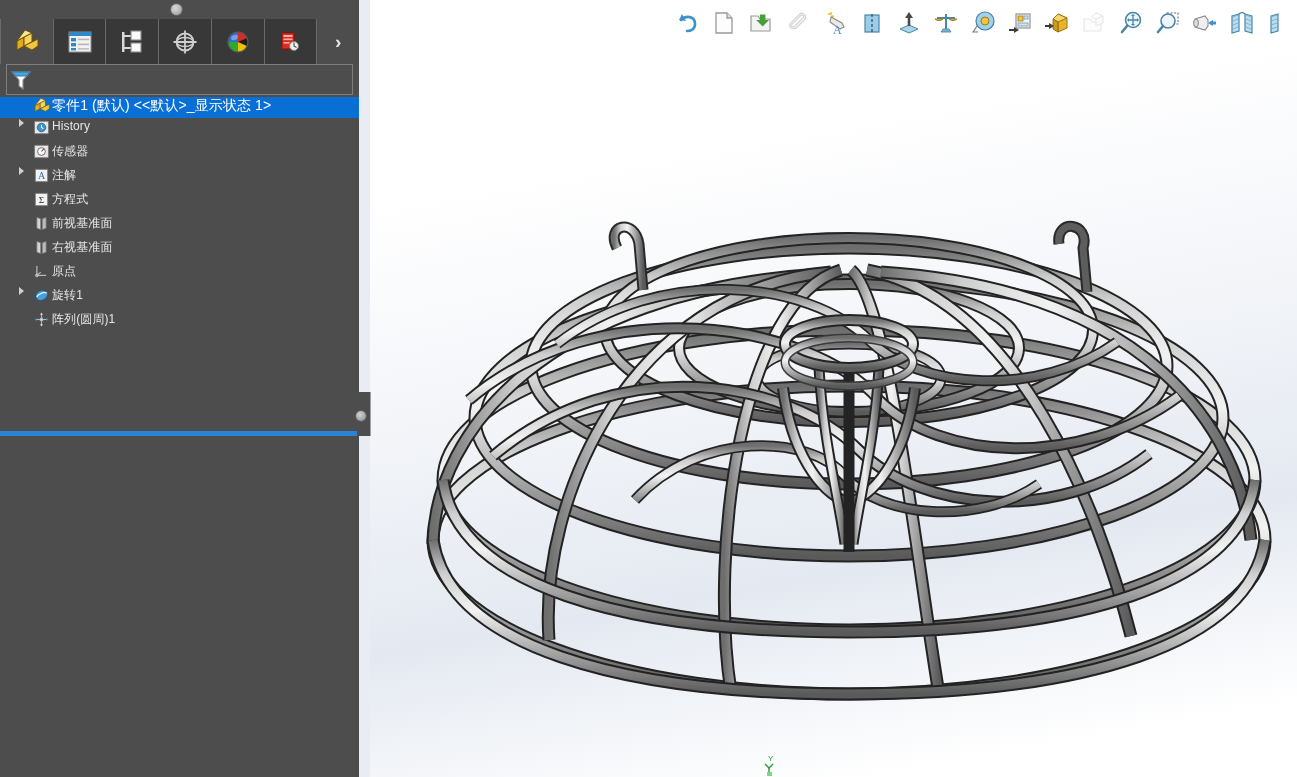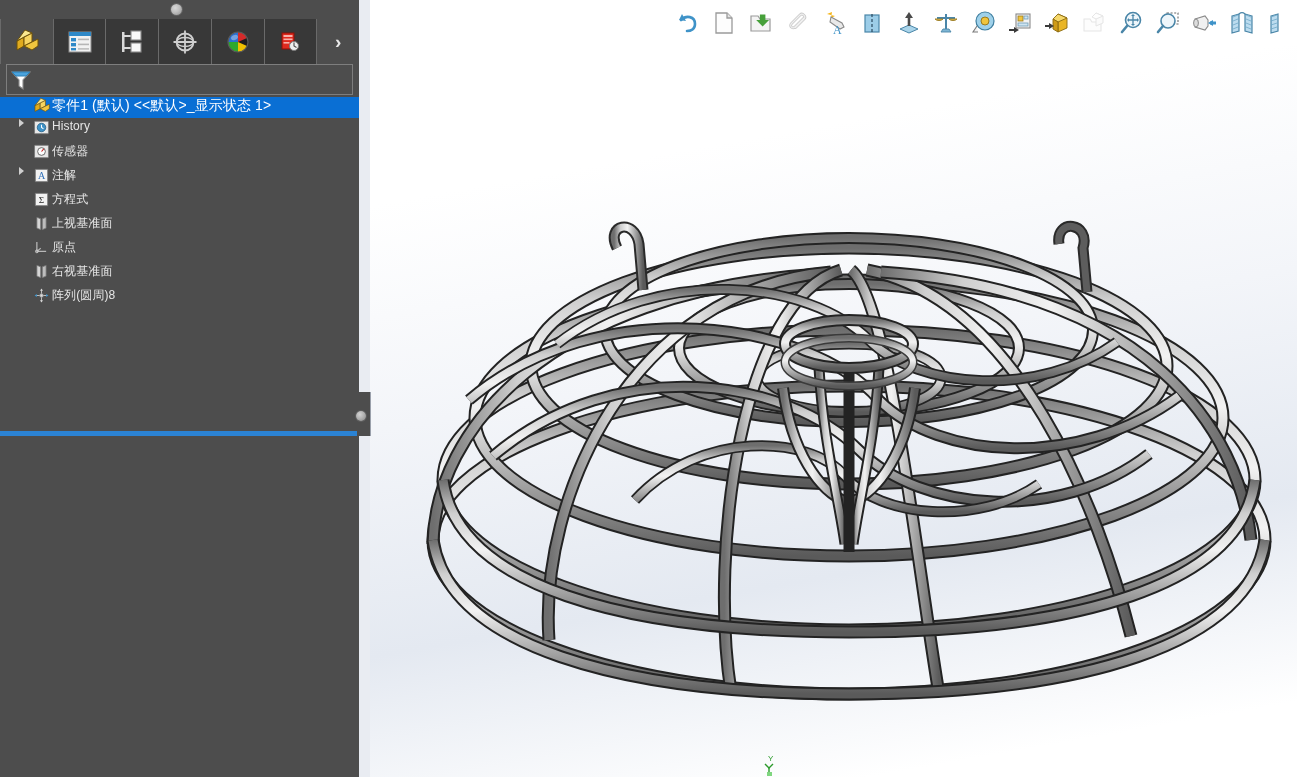--- a/index.html
+++ b/index.html
@@ -550,70 +550,81 @@
         <div class="tico">
           <svg width="17" height="17" viewBox="0 0 22 22">
             <rect x="3" y="3" width="16" height="16" fill="#f2f2f2" stroke="#7a7a7a" stroke-width="1.1"></rect>
             <text x="11" y="16" font-size="12" text-anchor="middle" fill="#222" font-family="'Liberation Serif',serif">Σ</text>
           </svg>
         </div>
         <span class="tlabel">方程式</span>
       </div>
 
 
-
       <div class="tree-row">
         <div class="arrow"></div>
         <div class="tico">
           <svg width="17" height="17" viewBox="0 0 22 22">
             <polygon points="5,3 10,5 10,19 5,17" fill="#d6d6d6" stroke="#6f6f6f" stroke-width="1"></polygon>
             <polygon points="12,5 17,3 17,17 12,19" fill="#bdbdbd" stroke="#6f6f6f" stroke-width="1"></polygon>
           </svg>
         </div>
-        <span class="tlabel">上视基准面</span>
+        <span class="tlabel">前视基准面</span>
+      </div>
+
+
+      <div class="tree-row">
+        <div class="arrow"></div>
+        <div class="tico">
+          <svg width="17" height="17" viewBox="0 0 22 22">
+            <polygon points="5,3 10,5 10,19 5,17" fill="#d6d6d6" stroke="#6f6f6f" stroke-width="1"></polygon>
+            <polygon points="12,5 17,3 17,17 12,19" fill="#bdbdbd" stroke="#6f6f6f" stroke-width="1"></polygon>
+          </svg>
+        </div>
+        <span class="tlabel">右视基准面</span>
       </div>
 
       <div class="tree-row">
         <div class="arrow"></div>
         <div class="tico">
           <svg width="17" height="17" viewBox="0 0 22 22">
             <path d="M5,4 L5,16 L17,16" fill="none" stroke="#b8b8b8" stroke-width="1.6"></path>
             <path d="M5,16 L10,12" stroke="#b8b8b8" stroke-width="1.4"></path>
             <circle cx="5" cy="16" r="1.8" fill="none" stroke="#d0d0d0" stroke-width="1.2"></circle>
           </svg>
         </div>
         <span class="tlabel">原点</span>
       </div>
 
       <div class="tree-row">
-        <div class="arrow"></div>
-        <div class="tico">
-          <svg width="17" height="17" viewBox="0 0 22 22">
-            <polygon points="5,3 10,5 10,19 5,17" fill="#d6d6d6" stroke="#6f6f6f" stroke-width="1"></polygon>
-            <polygon points="12,5 17,3 17,17 12,19" fill="#bdbdbd" stroke="#6f6f6f" stroke-width="1"></polygon>
-          </svg>
-        </div>
-        <span class="tlabel">右视基准面</span>
-      </div>
-
+        <div class="arrow has"></div>
+        <div class="tico">
+          <svg width="17" height="17" viewBox="0 0 22 22">
+            <ellipse cx="11" cy="11" rx="8" ry="6" fill="#4a9ed4" stroke="#1f5d85" stroke-width="1" transform="rotate(-25 11 11)"></ellipse>
+            <path d="M4,14 C7,8 15,6 18,8" fill="none" stroke="#ffffff" stroke-width="1.4"></path>
+            <path d="M3,10 L6,16 L1,15 Z" fill="#1f5d85"></path>
+          </svg>
+        </div>
+        <span class="tlabel">旋转1</span>
+      </div>
 
 
       <div class="tree-row">
         <div class="arrow"></div>
         <div class="tico">
           <svg width="17" height="17" viewBox="0 0 22 22">
             <path d="M11,3 L11,19 M3,11 L19,11" stroke="#c6c6c6" stroke-width="1.2"></path>
             <polygon points="11,2 9,5 13,5" fill="#d8d8d8"></polygon>
             <polygon points="11,20 9,17 13,17" fill="#d8d8d8"></polygon>
             <polygon points="2,11 5,9 5,13" fill="#3f93c8"></polygon>
             <polygon points="20,11 17,9 17,13" fill="#3f93c8"></polygon>
             <rect x="9" y="9" width="4" height="4" fill="#e0e0e0" stroke="#7a7a7a" stroke-width="0.8"></rect>
           </svg>
         </div>
-        <span class="tlabel">阵列(圆周)8</span>
+        <span class="tlabel">阵列(圆周)1</span>
       </div>
     </div>
 
     <div id="rollback-bar"></div>
   </div>
 
   <div id="panel-right-notch"></div>
   <div id="panel-tongue"></div>
   <div id="panel-right-notch2"></div>
   <div id="panel-edge-grip"></div>

